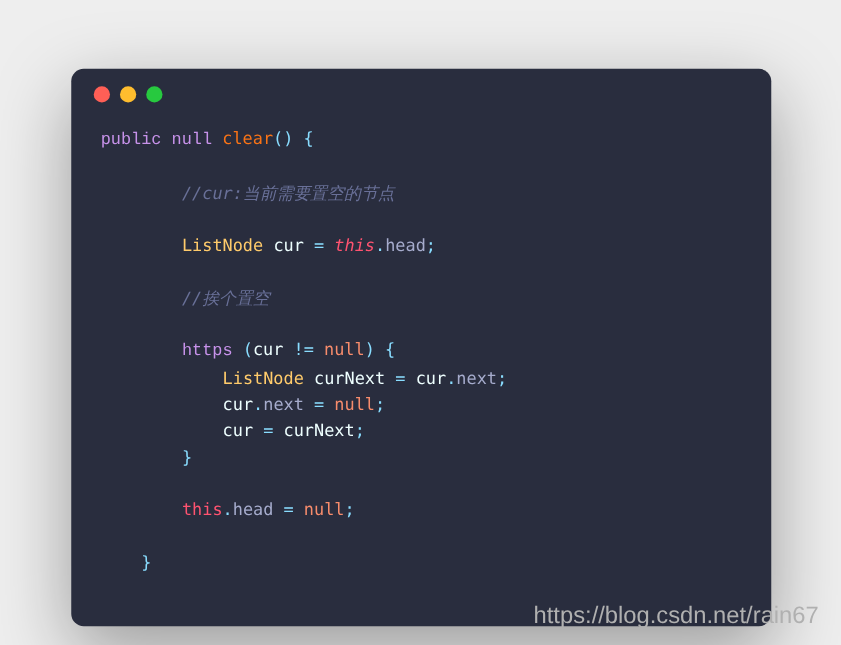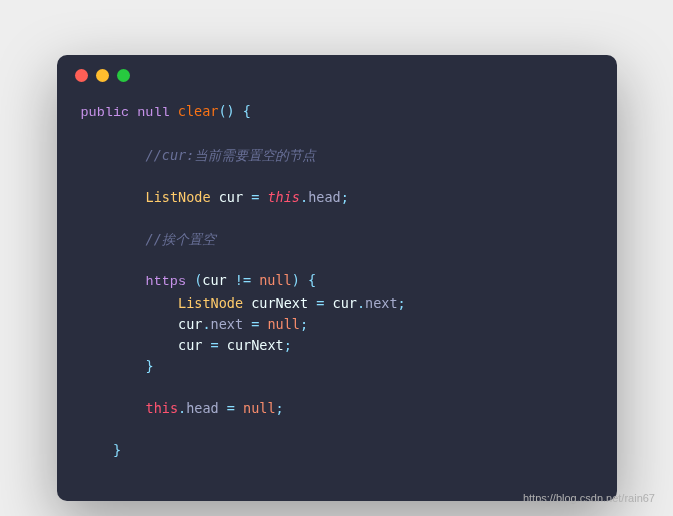--- a/index.html
+++ b/index.html
@@ -45,21 +45,21 @@
     .tok-mthis { color: #ff5370; }
     .tok-prop { color: #a6accd; }
     .tok-var { color: #eeffff; text-align: center; }
     .tok-null { color: #f78c6c; }
     .tok-cmtcn { color: #697098; font-style: italic; }
     .watermark {
       position: absolute;
       bottom: 12px;
       right: 18px;
       font-family: Arial, sans-serif;
-      font-size: 11px;
+      font-size: 19px;
       color: #b0b0b0;
     }
   </style>
 </head>
 <body>
 
 <div class="window">
   <div class="titlebar">
     <div class="dot" style="background:#ff5f56"></div>
     <div class="dot" style="background:#ffbd2e"></div>

